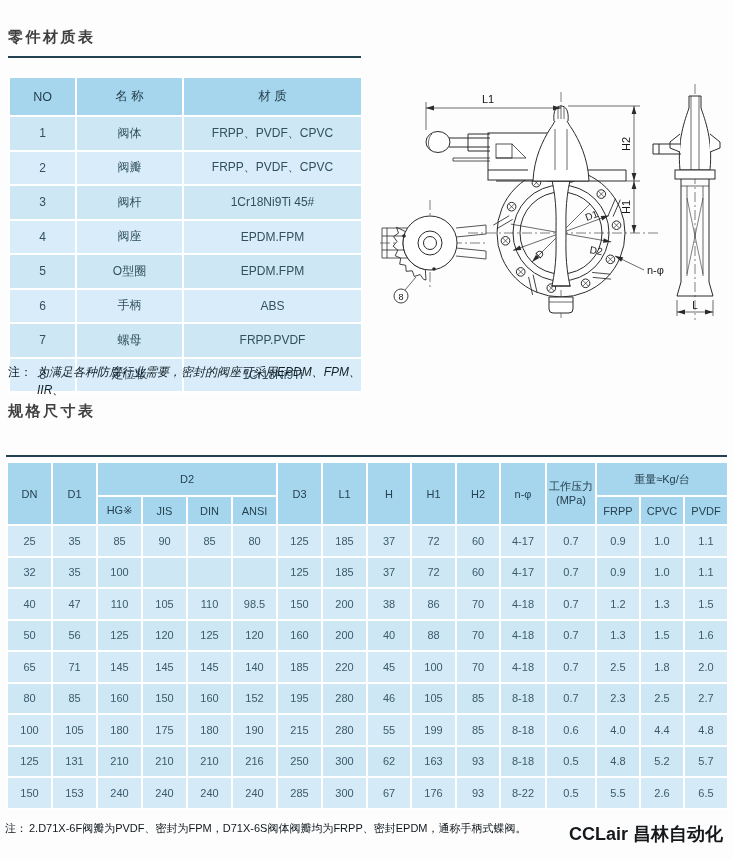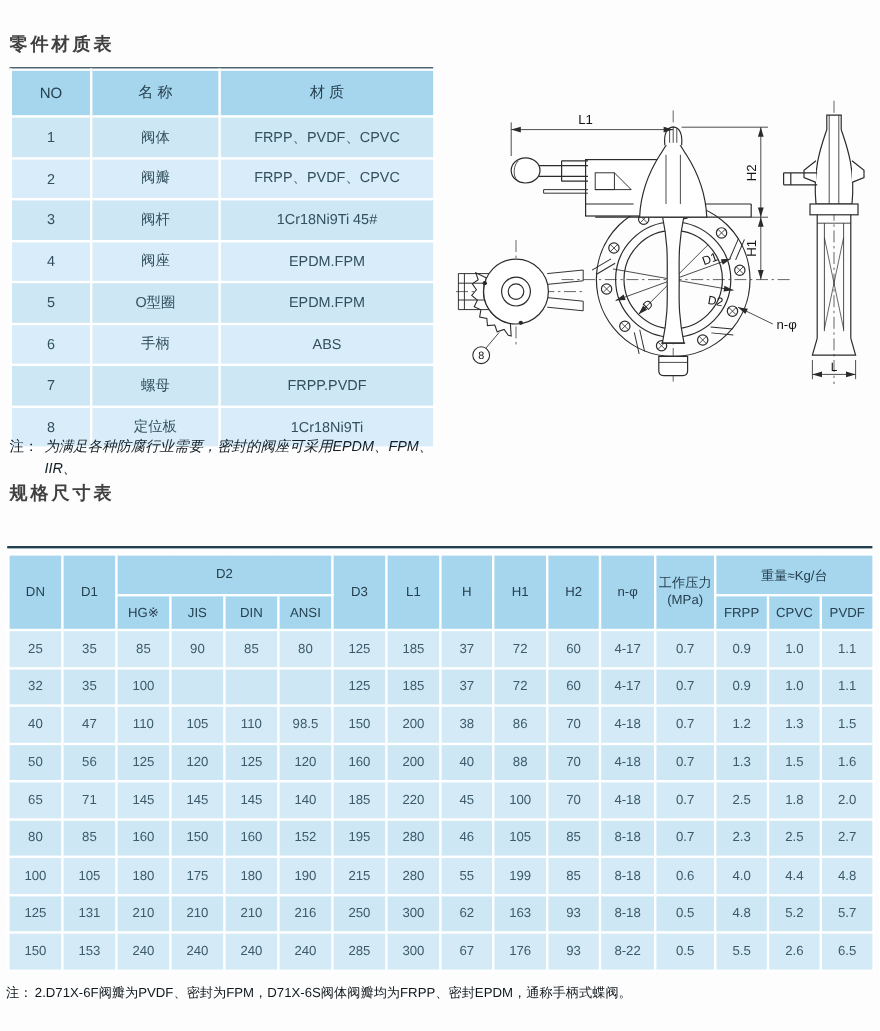--- a/index.html
+++ b/index.html
@@ -2,21 +2,21 @@
 <html><head>
 <meta charset="utf-8">
 <style>
   html,body{margin:0;padding:0;background:#fff;}
   .page{position:relative;width:733px;height:859px;background:#fdfdfd;overflow:hidden;
         font-family:"Liberation Sans","DejaVu Sans",sans-serif;color:#1a1a1a;}
   .sec-title{position:absolute;font-size:15px;font-weight:bold;color:#404040;letter-spacing:2.5px;}
   .rule{position:absolute;height:0;border-top:2px solid #22414e;}
   table{border-collapse:collapse;table-layout:fixed;}
   
-  .materials-table{position:absolute;left:8px;top:57px;width:353px;border-bottom:2px solid #a16207;}
+  .materials-table{position:absolute;left:8px;top:76px;width:353px;border-bottom:2px solid #a16207;}
   .materials-table th{height:35px;background:#a6d6ee;font-weight:normal;font-size:12.5px;color:#26414f;
         border:2px solid #fff;text-align:center;}
   .materials-table td{height:30.5px;background:#d2eaf7;font-size:12px;color:#32505f;
         border:2px solid #fff;text-align:center;}
   .materials-table tbody tr:nth-child(even) td{background:#d8edf9;}
   .materials-table tbody tr:nth-child(odd) td{background:#cde7f5;}
   
   .note-block{position:absolute;font-size:12px;color:#141f26;line-height:1.5;}
   .note-block .note-label{position:absolute;left:0;top:0;}
   .note-block .note-body{display:block;padding-left:29px;font-style:italic;}
@@ -519,14 +519,15 @@
           <td>2.6</td>
           <td>6.5</td>
         </tr>
       </tbody>
   </table>
 
   <div class="footnotes">
     <span class="note-label">注：</span>
     <span class="note-body">2.D71X-6F阀瓣为PVDF、密封为FPM，D71X-6S阀体阀瓣均为FRPP、密封EPDM，通称手柄式蝶阀。</span>
   </div>
+  <div class="logo">CCLair 昌林自动化</div>
 
 </div>
 
 </body></html>

